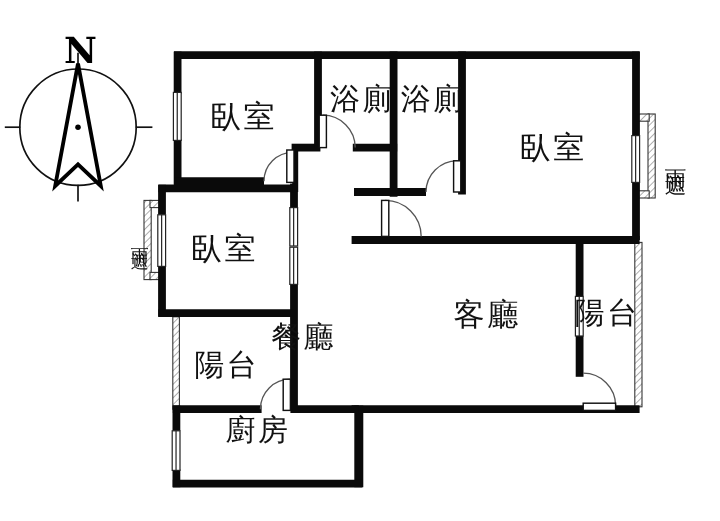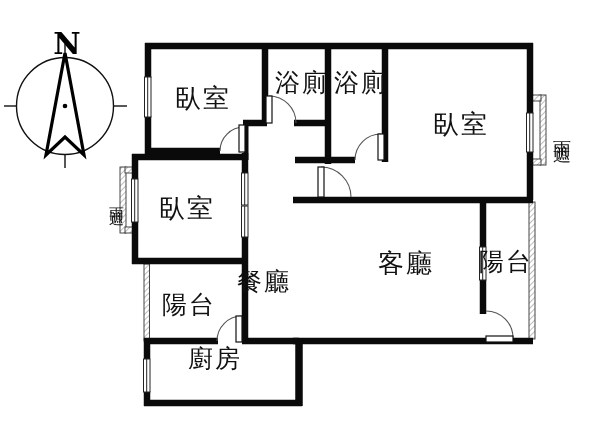--- a/index.html
+++ b/index.html
@@ -135,21 +135,21 @@
     </g>
   </svg>
 
   <span class="north" style="left:67px;top:43px">N</span>
 
   <span class="lbl big" style="left:203px;top:98px">臥室</span>
   <span class="lbl" style="left:302px;top:82px">浴廁</span>
   <span class="lbl" style="left:361px;top:82px">浴廁</span>
   <span class="lbl big" style="left:461px;top:124px">臥室</span>
   <span class="lbl big" style="left:187px;top:208px">臥室</span>
-  <span class="lbl" style="left:264px;top:281px">餐廳</span>
+  <span class="lbl" style="left:253px;top:281px">餐廳</span>
   <span class="lbl big" style="left:406px;top:263px">客廳</span>
   <span class="lbl" style="left:189px;top:304px">陽台</span>
   <span class="lbl" style="left:506px;top:261px">陽台</span>
   <span class="lbl" style="left:215px;top:358px">廚房</span>
 
   <span class="lbl vert small" style="left:116px;top:198px">雨遮</span>
   <span class="lbl vert mid" style="left:562px;top:130px">雨遮</span>
 </div>
 
 </body></html>

